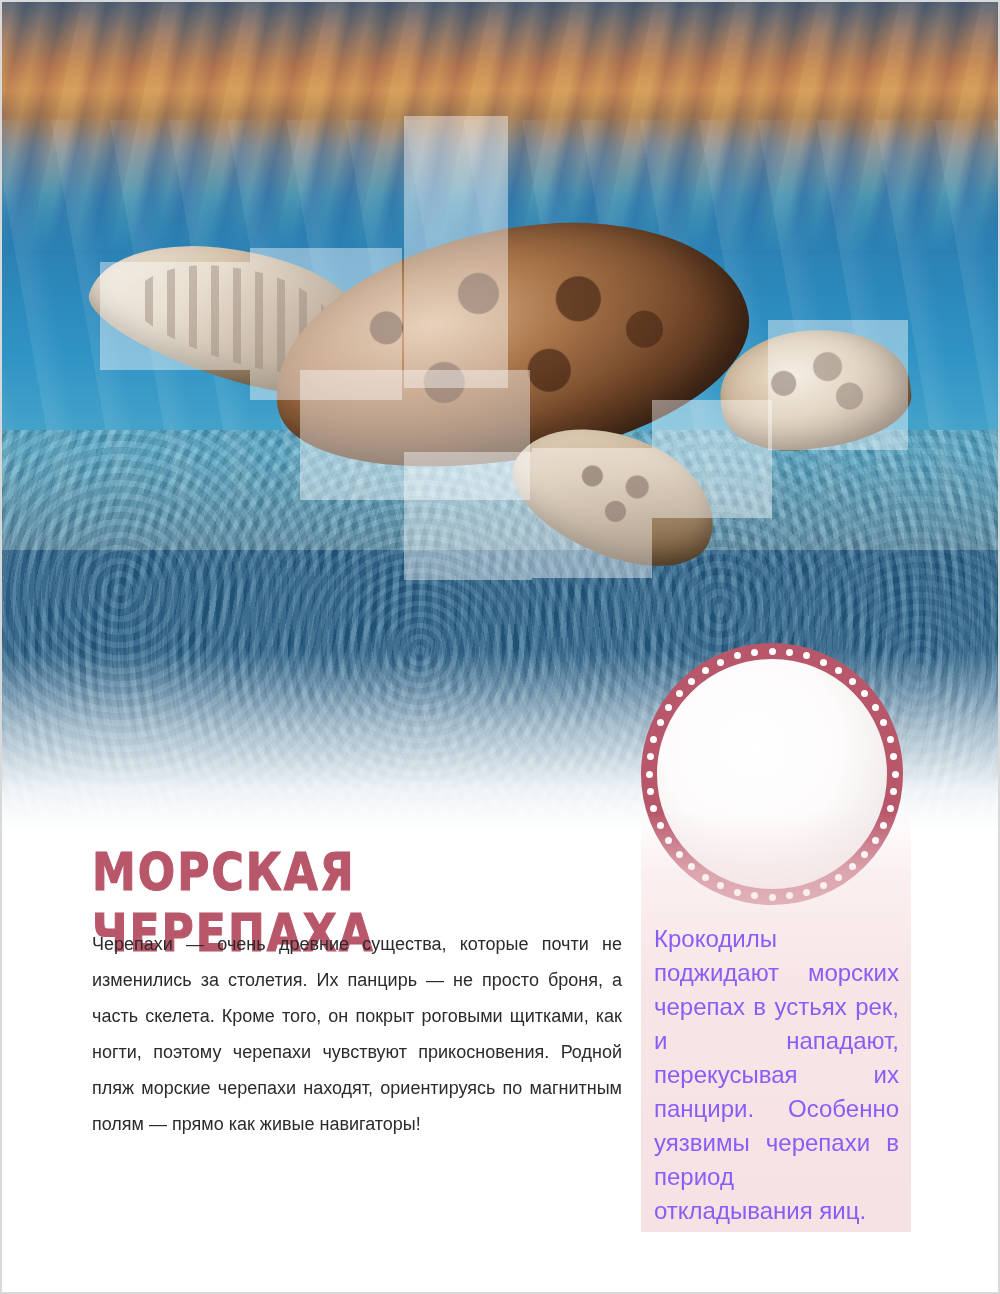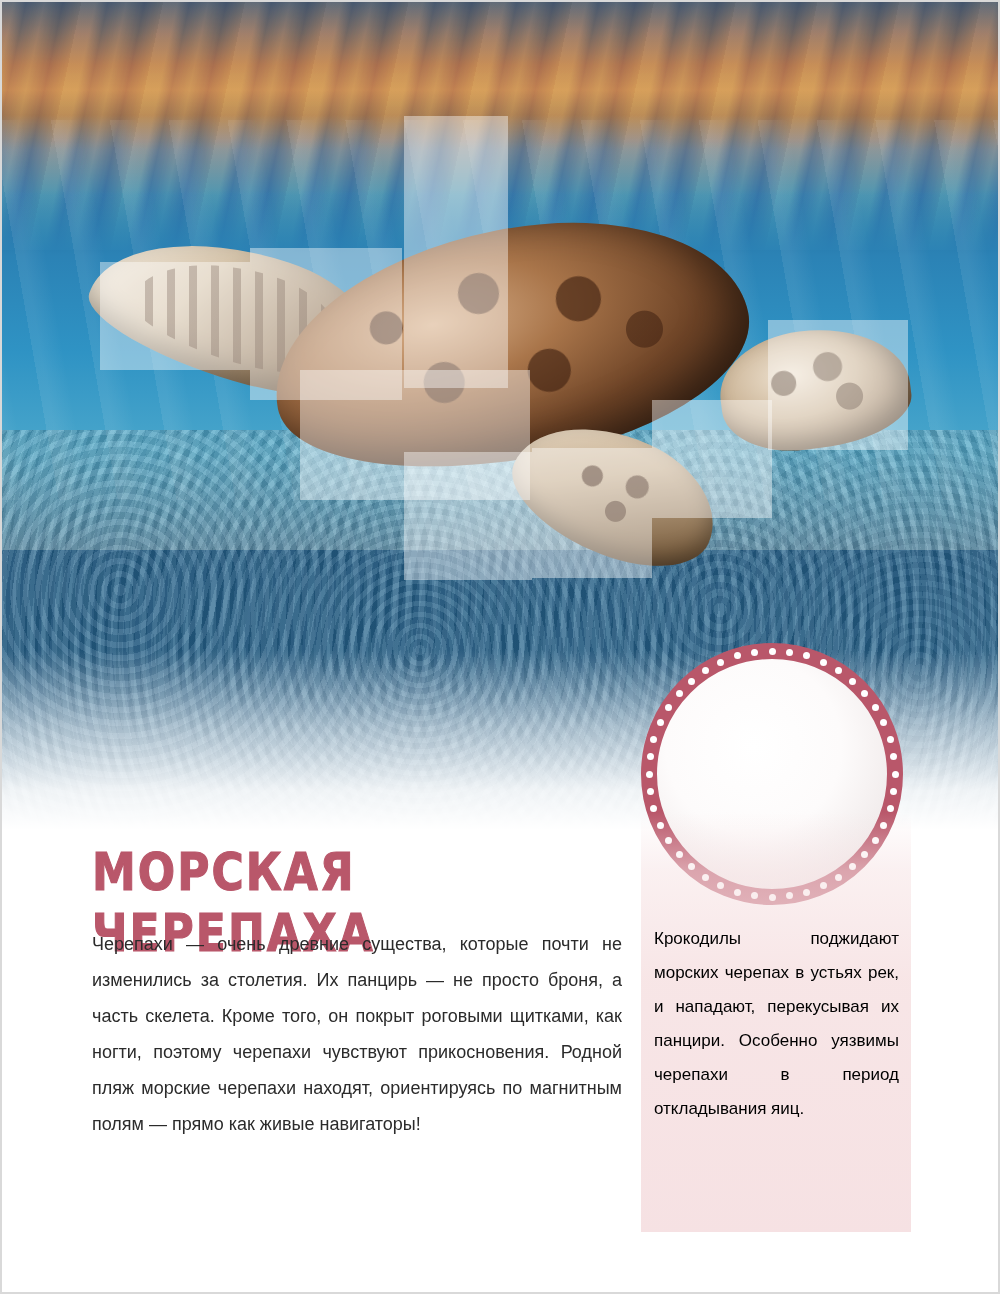--- a/index.html
+++ b/index.html
@@ -273,23 +273,23 @@
     width: 270px;
     height: 420px;
     background: linear-gradient(180deg, rgba(247,229,230,0.0) 0%, rgba(247,228,229,0.55) 14%, rgba(246,225,226,0.85) 40%, rgba(245,222,224,0.9) 100%);
   }
   .side-text {
     position: absolute;
     left: 654px;
     top: 922px;
     width: 245px;
     font-family: "Liberation Sans", sans-serif;
-    font-size: 17px;
+    font-size: 24px;
     line-height: 34px;
-    color: #000000;
+    color: #8b5cf6;
     text-align: justify;
     text-justify: inter-word;
   }
 
   
   .page-border {
     position: absolute;
     left: 0; top: 0; right: 0; bottom: 0;
     border: 2px solid #d9d9d9;
     pointer-events: none;

